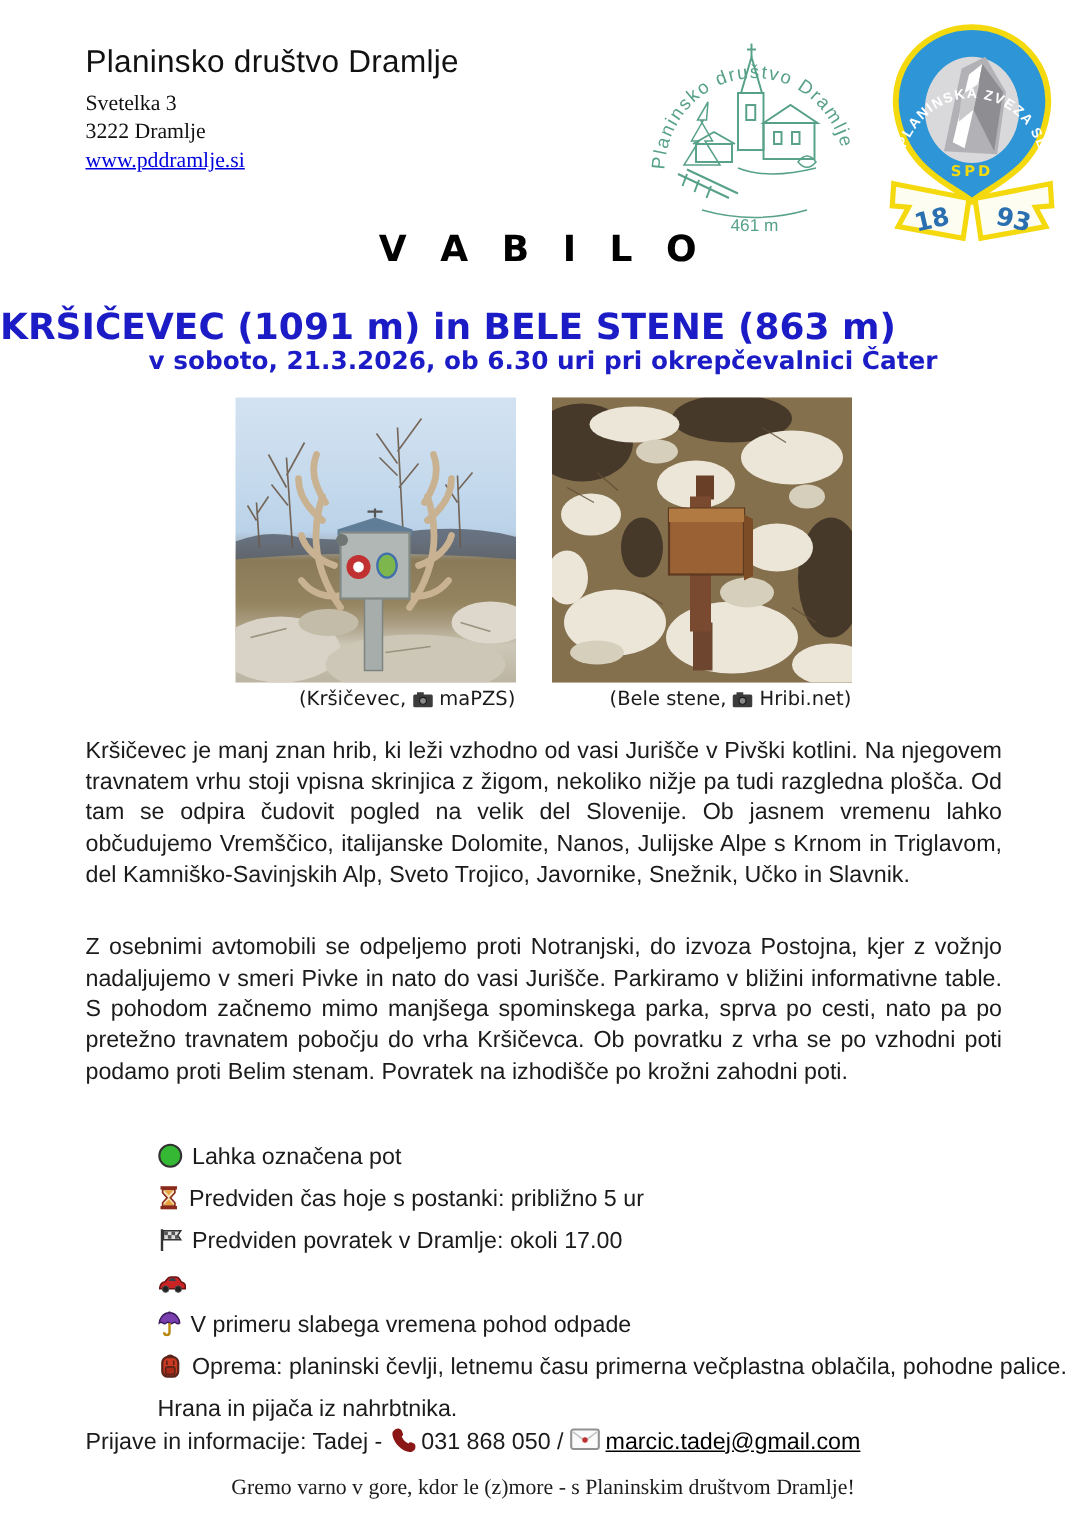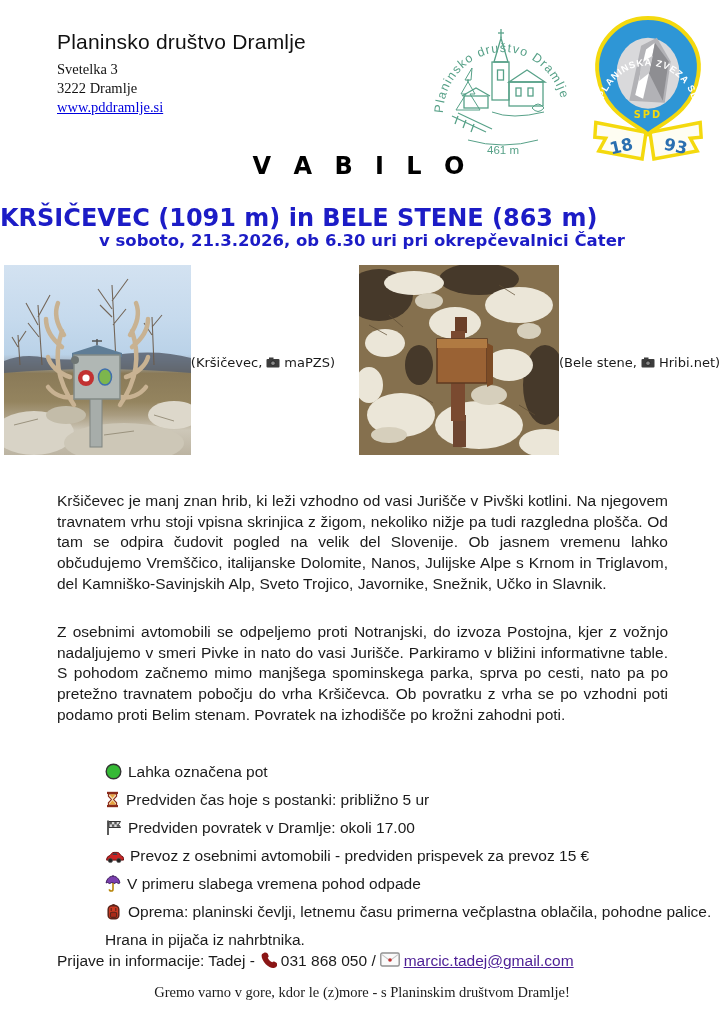--- a/index.html
+++ b/index.html
@@ -16,40 +16,40 @@
   .logo-pzs{position:absolute;left:584px;top:12px;}
   
   .vabilo{position:absolute;left:0;top:152px;width:100%;text-align:center;
     font-family:"DejaVu Sans",sans-serif;font-weight:bold;font-size:24px;letter-spacing:7px;color:#000;}
   .headline{position:absolute;left:0;top:204px;width:100%;text-align:left;
     font-family:"DejaVu Sans",sans-serif;font-weight:bold;font-size:24px;color:#1c1cc6;}
   .subheadline{position:absolute;left:0;top:231px;width:100%;text-align:center;
     font-family:"DejaVu Sans",sans-serif;font-weight:bold;font-size:16.5px;color:#1c1cc6;}
   
   .photos{position:absolute;left:0;top:265px;width:100%;display:flex;justify-content:center;gap:24px;}
-  .photo-fig{display:flex;flex-direction:row;align-items:center;}
+  .photo-fig{display:flex;flex-direction:column;align-items:flex-end;}
   .photo{position:relative;height:190px;overflow:hidden;}
   .photo-l{width:187px;
     background:linear-gradient(180deg,#d3e2f1 0%,#c6daed 28%,#bad2e8 47%,#aebfd0 50%,#8a7a58 57%,#94845f 72%,#a99c80 79%,#cdc7b8 87%,#bcb4a2 100%);}
   .photo-r{width:200px;background:#8a7352;}
   .photo svg{position:absolute;left:0;top:0;}
   .caption{margin-top:4px;font-family:"DejaVu Sans",sans-serif;font-size:13px;color:#1a1a1a;display:flex;align-items:center;gap:4px;}
   
   .para{position:absolute;left:57px;width:611px;text-align:justify;
     font-size:15.5px;line-height:20.7px;color:#1b1b1b;}
   .para1{top:491px;}
   .para2{top:622px;}
   
   .details{position:absolute;left:57px;top:759px;width:611px;font-size:15.5px;line-height:25px;color:#1b1b1b;margin-left:48px;}
   .detail-item{min-height:25px;}
   .ico{display:inline-block;vertical-align:-3px;margin-right:6px;}
   
   .contact{position:absolute;left:57px;top:950px;width:611px;font-size:15.5px;color:#1b1b1b;display:flex;align-items:center;flex-wrap:wrap;}
   .contact .sp{white-space:pre;}
-  .email-link{color:#4c1d95;text-decoration:underline;}
+  .email-link{color:#000000;text-decoration:underline;}
   .contact .ic{display:inline-block;vertical-align:-3px;margin:0 4px;}
   .slogan{position:absolute;left:0;top:984px;width:100%;text-align:center;
     font-family:"Liberation Serif",serif;font-size:14.5px;color:#1b1b1b;}
 </style>
 </head>
 <body>
 
 <div class="page">
 
   <div class="header">
@@ -252,21 +252,21 @@
         </g>
       </svg></span><span>Predviden povratek v Dramlje: okoli 17.00</span>
     </div>
 
     <div class="detail-item">
       <span class="ico"><svg width="19" height="15" viewBox="0 0 19 15">
         <path d="M1.5,10.5 q0.5,-3.5 3.5,-4 l1.8,-2.2 q0.8,-0.9 2.2,-0.9 h3.2 q1.6,0 2.5,1.4 l1.2,1.9 q2.6,0.6 2.6,2.6 v1.8 h-17 Z" fill="#cc2424" stroke="#6a1212" stroke-width="1"></path>
         <path d="M7.2,6 l1.4,-1.8 h2.8 l1.2,1.8 Z" fill="#39414d"></path>
         <circle cx="5.4" cy="11.4" r="2.2" fill="#222" stroke="#555" stroke-width="0.6"></circle>
         <circle cx="13.8" cy="11.4" r="2.2" fill="#222" stroke="#555" stroke-width="0.6"></circle>
-      </svg></span><span>Prevoz z osebnimi avtomobili - predviden prispevek za prevoz 15 €</span>
+      </svg></span>
     </div>
 
     <div class="detail-item">
       <span class="ico"><svg width="16" height="17" viewBox="0 0 16 17">
         <path d="M8,1.2 C3,1.2 1.2,6.2 1.2,8 q1.15,-1.1 2.3,0 q1.15,1.1 2.3,0 q1.1,-1.1 2.2,0 q1.1,1.1 2.2,0 q1.15,-1.1 2.3,0 q1.15,1.1 2.3,0 C14.8,6.2 13,1.2 8,1.2 Z" fill="#7a3fae" stroke="#3a1a5a" stroke-width="1"></path>
         <path d="M8,1.2 v-0.9" stroke="#3a1a5a" stroke-width="1.4"></path>
         <path d="M8,8 v6.2 a1.8,1.8 0 0 1 -3.6,0" fill="none" stroke="#b8860b" stroke-width="1.6"></path>
       </svg></span><span>V primeru slabega vremena pohod odpade</span>
     </div>
 

